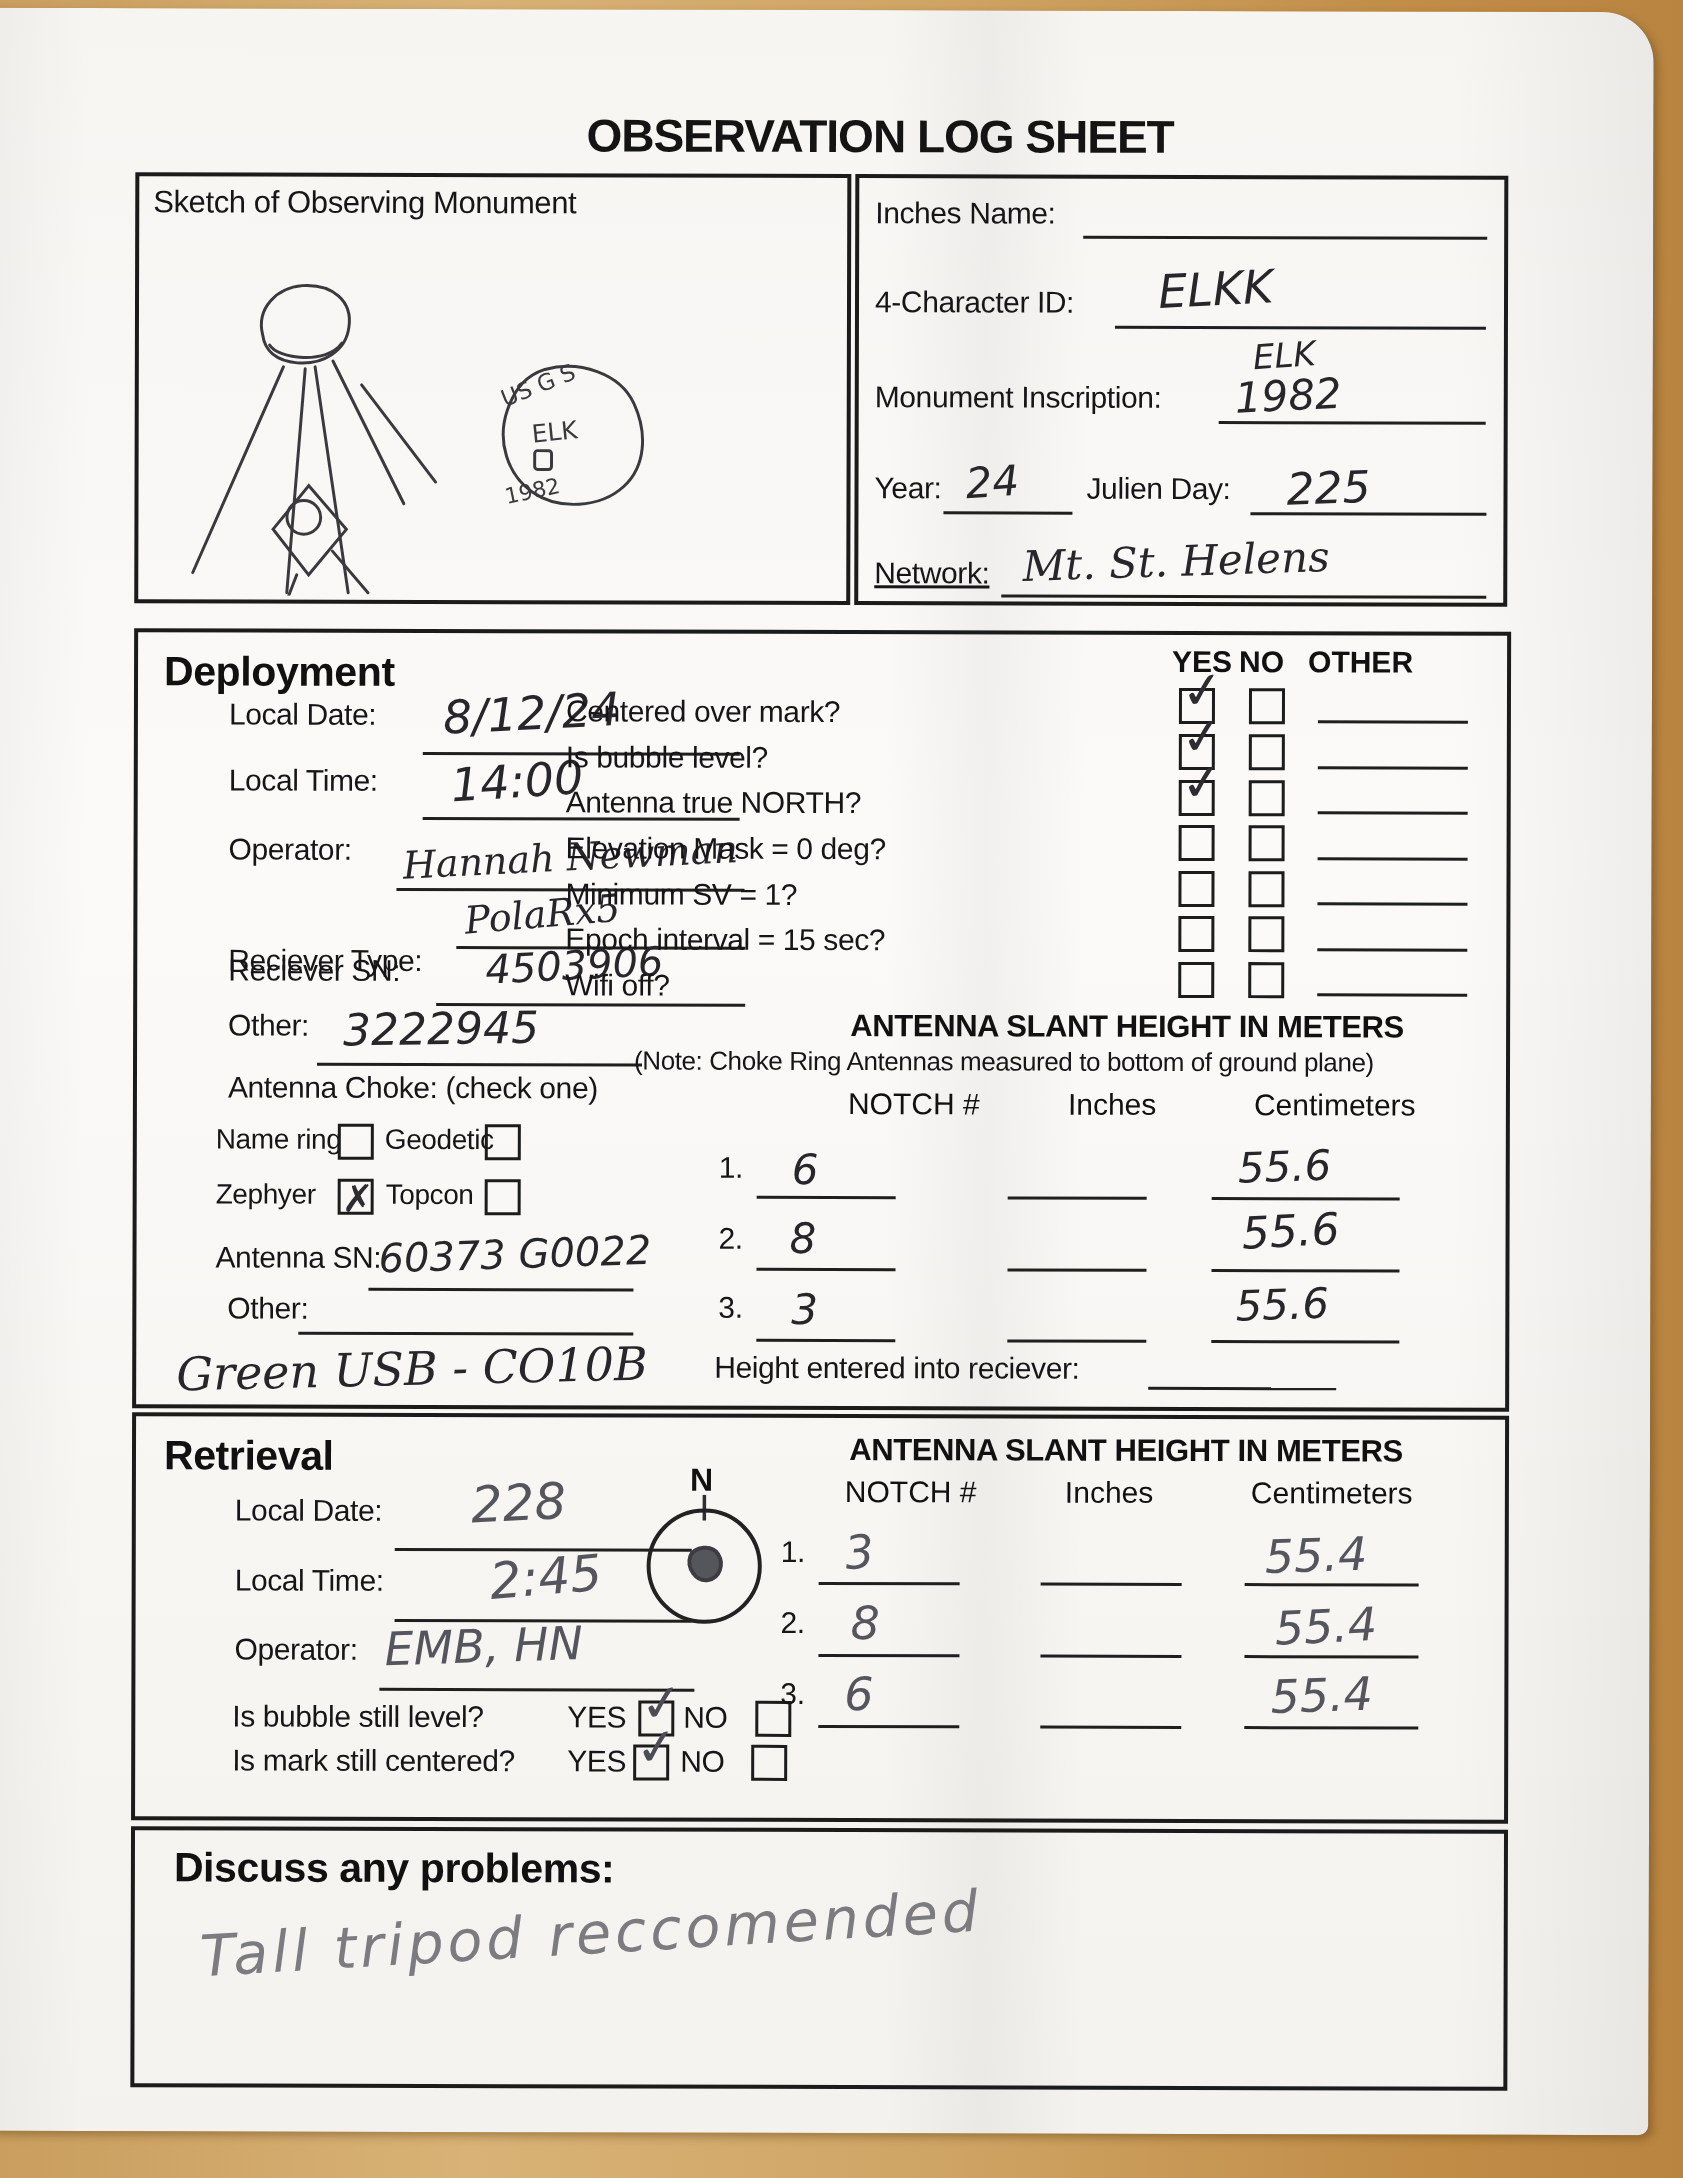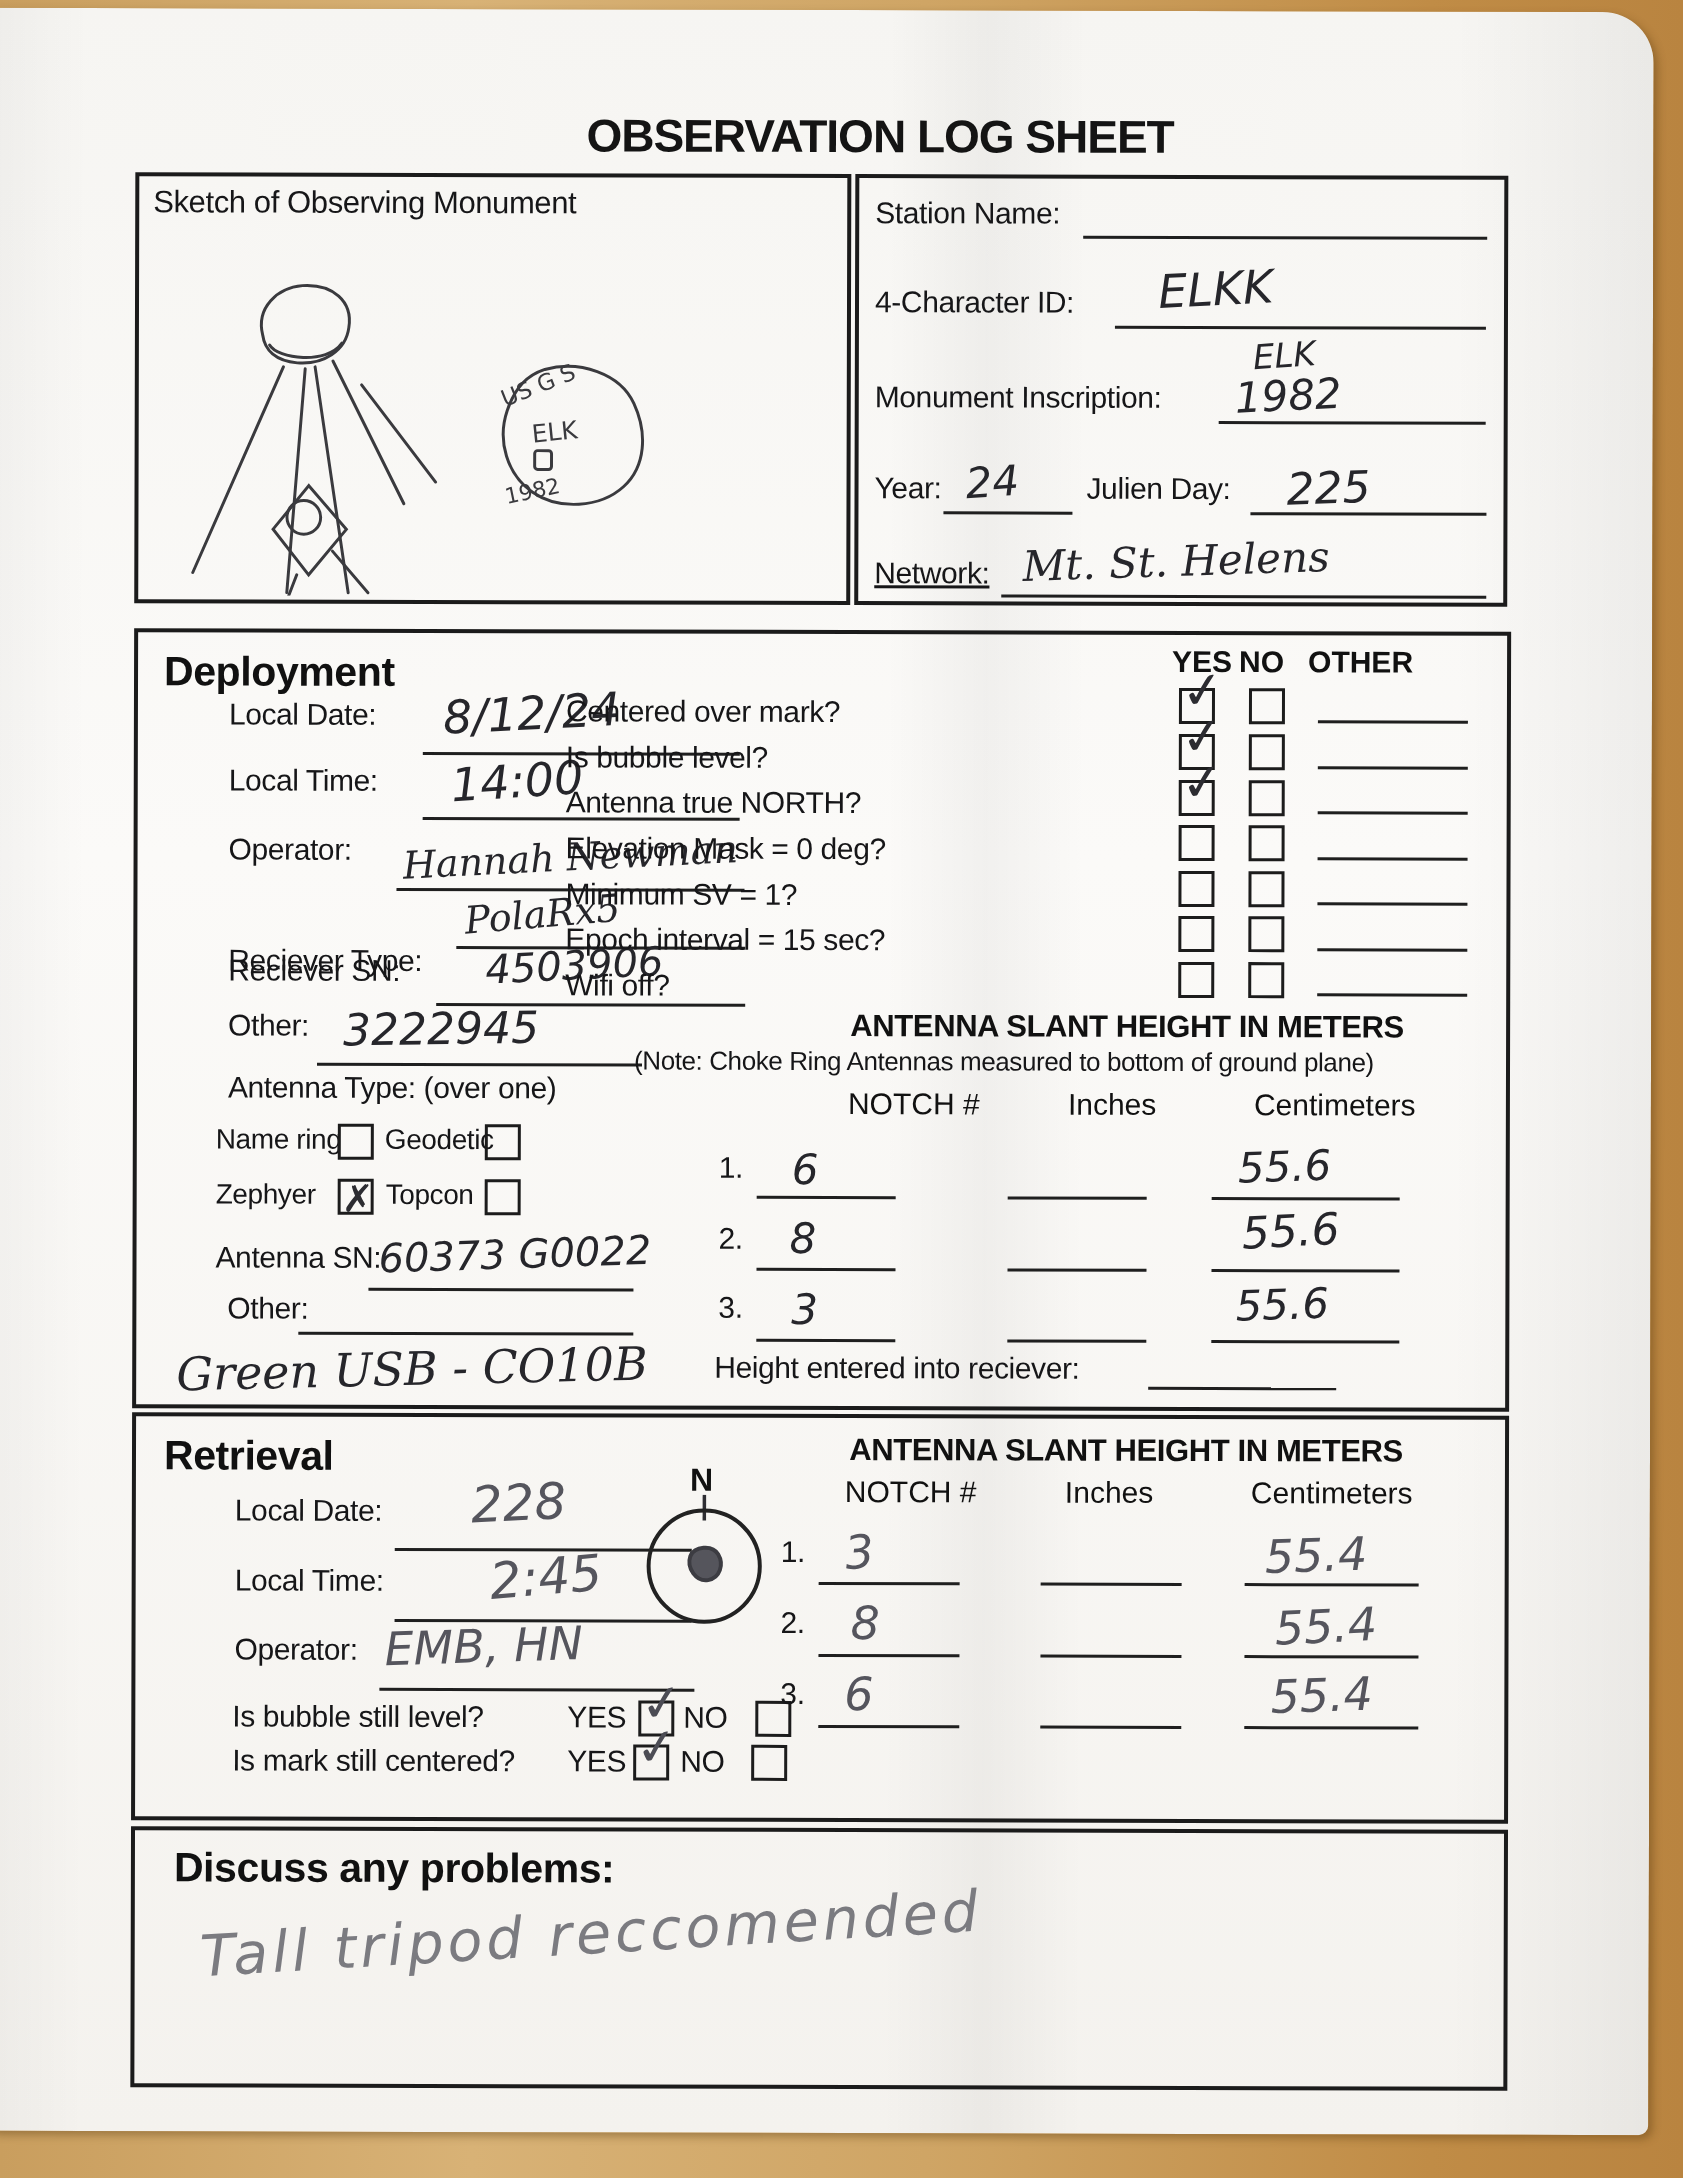--- a/index.html
+++ b/index.html
@@ -65,21 +65,21 @@
       <g fill="#3a3a3e">
         <text x="370" y="232" font-size="23" transform="rotate(-22 370 232)">US G S</text>
         <text x="398" y="268" font-size="25" transform="rotate(-6 398 268)">ELK</text>
         <text x="372" y="330" font-size="22" transform="rotate(-12 372 330)">1982</text>
       </g>
       <rect x="400" y="276" width="17" height="19" rx="3" stroke="#3a3a3e" stroke-width="3" fill="none"></rect>
     </svg>
   </div>
 
   <div class="box" style="left:867px;top:164px;width:645px;height:423px;">
-    <div class="lbl" style="left:16px;top:18px;">Station Name:</div>
+    <div class="lbl" style="left:16px;top:18px;">Inches Name:</div>
     <div class="line" style="left:224px;top:57px;width:404px;"></div>
     <div class="hw" style="left:297px;top:55px;font-size:30px;"></div>
 
     <div class="lbl" style="left:16px;top:107px;">4-Character ID:</div>
     <div class="line" style="left:256px;top:147px;width:371px;"></div>
     <div class="hw" style="left:299px;top:83px;font-size:46px;transform:rotate(-3deg);">ELKK</div>
 
     <div class="hw" style="left:394px;top:156px;font-size:34px;transform:rotate(-4deg);">ELK</div>
     <div class="lbl" style="left:16px;top:202px;">Monument Inscription:</div>
     <div class="line" style="left:360px;top:242px;width:267px;"></div>
@@ -117,21 +117,21 @@
     <div class="hw-c" style="left:327px;top:259px;font-size:38px;transform:rotate(-5deg);">PolaRx5</div>
 
     <div class="lbl" style="left:91px;top:321px;">Reciever SN:</div>
     <div class="line" style="left:299px;top:370px;width:309px;"></div>
     <div class="hw" style="left:348px;top:309px;font-size:40px;transform:rotate(-3deg);">4503906</div>
 
     <div class="lbl" style="left:91px;top:376px;">Other:</div>
     <div class="line" style="left:180px;top:430px;width:325px;"></div>
     <div class="hw" style="left:206px;top:370px;font-size:44px;transform:rotate(-1deg);">3222945</div>
 
-    <div class="lbl" style="left:91px;top:438px;">Antenna Type: (over one)</div>
+    <div class="lbl" style="left:91px;top:438px;">Antenna Choke: (check one)</div>
 
     <div class="lbl" style="left:79px;top:491px;font-size:28px;">Name ring</div>
     <div class="cb" style="left:201px;top:491px;"></div>
     <div class="lbl" style="left:248px;top:491px;font-size:28px;">Geodetic</div>
     <div class="cb" style="left:348px;top:491px;"></div>
 
     <div class="lbl" style="left:79px;top:546px;font-size:28px;">Zephyer</div>
     <div class="cb x-style checked" style="left:201px;top:546px;">
         <span class="tick">✗</span>
       </div>

